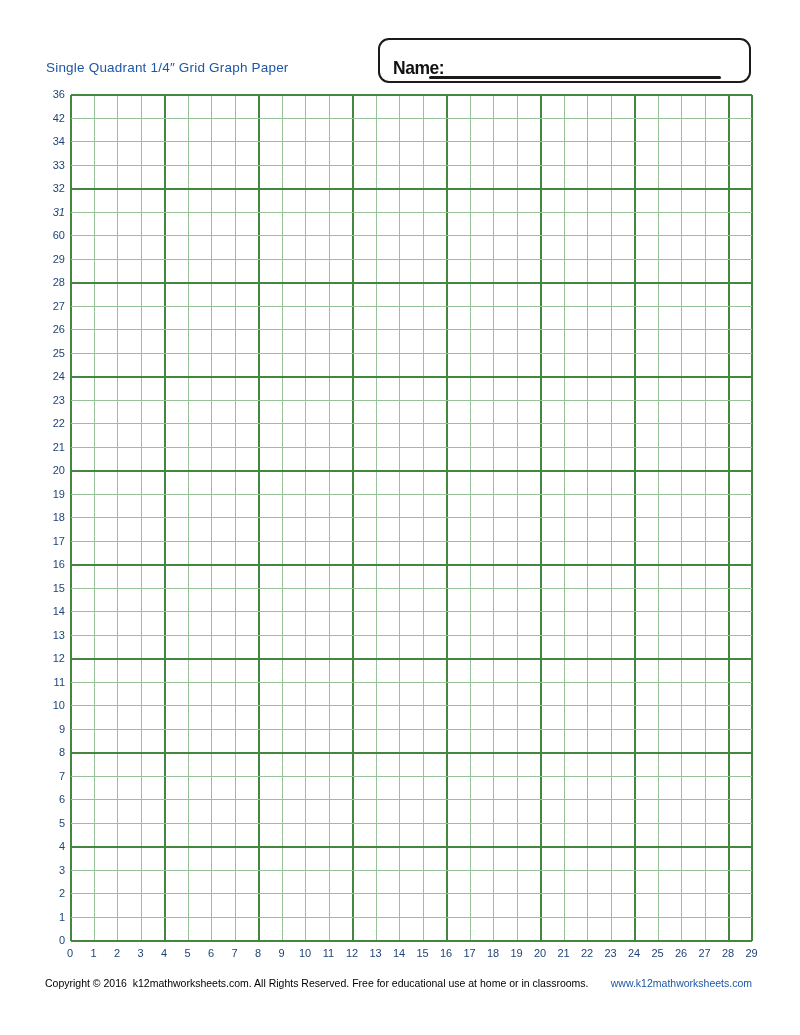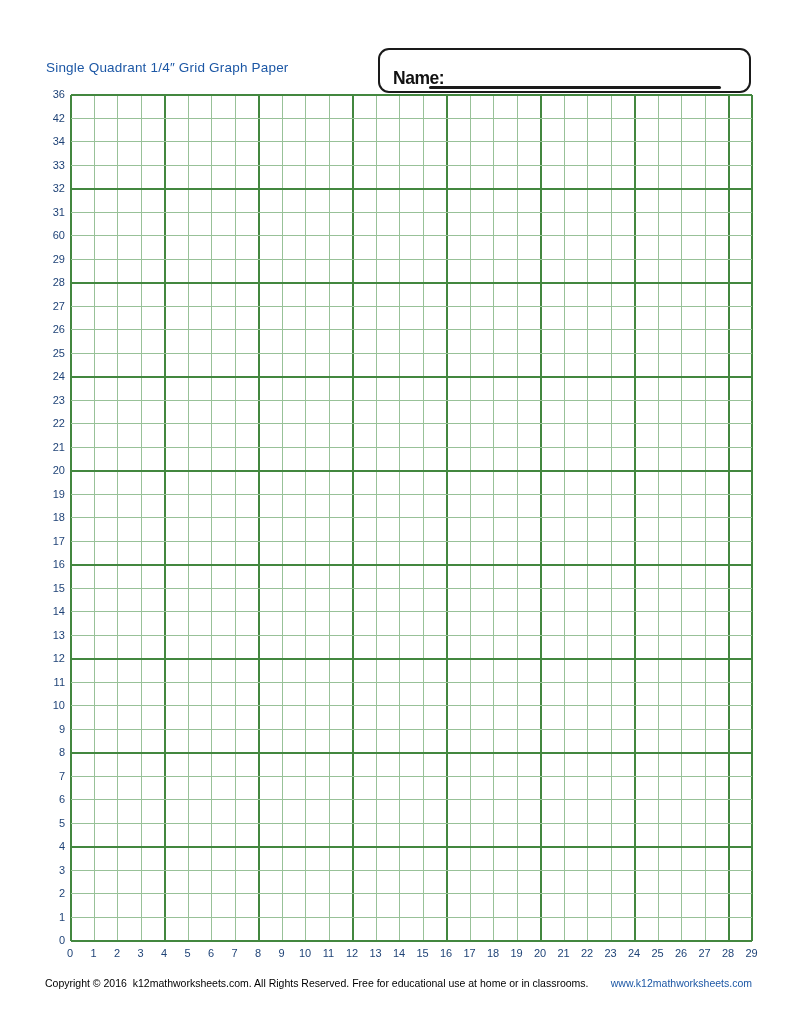--- a/index.html
+++ b/index.html
@@ -12,21 +12,20 @@
   }
   .page-title {
     position: absolute; left: 46px; top: 44px;
     font-size: 13.5px; font-weight: 500; letter-spacing: 0.2px;
   }
   .name-box {
     position: absolute; left: 378px; top: 38px;
     width: 373px; height: 45px;
     border: 2.5px solid #1a1a1a; border-radius: 11px;
     background: #ffffff;
-    margin-top: 10px;
   }
   .name-label {
     position: absolute; left: 13px; top: 17px;
     font-size: 19px; font-weight: 700; color: #111;
     letter-spacing: -0.5px;
     transform: scaleX(0.92); transform-origin: left;
   }
   .name-underline {
     position: absolute; left: 49px; top: 36px;
     width: 292px; height: 2.5px; background: #1a1a1a; border-radius: 2px;
@@ -131,21 +130,21 @@
       <line x1="1.5" y1="25" x2="683" y2="25" stroke="#98c198" stroke-width="1"></line>
       <line x1="1.5" y1="1.5" x2="683" y2="1.5" stroke="#43873f" stroke-width="2"></line>
     </svg></div>
 
 <div class="axis-layer" id="axis-layer">
     <span class="y-tick" style="top: 87px; color: rgb(31, 67, 119);">36</span>
     <span class="y-tick" style="top: 110.5px; color: rgb(31, 67, 119);">42</span>
     <span class="y-tick" style="top: 134px; color: rgb(31, 67, 119);">34</span>
     <span class="y-tick" style="top: 157.5px; color: rgb(31, 67, 119);">33</span>
     <span class="y-tick" style="top: 181px; color: rgb(31, 67, 119);">32</span>
-    <span class="y-tick" style="top: 204.5px; color: rgb(31, 67, 119);">31</span>
+    <span class="y-tick" style="top: 204.5px; color: rgb(31, 67, 119); font-style: italic;">31</span>
     <span class="y-tick" style="top: 228px; color: rgb(31, 67, 119);">60</span>
     <span class="y-tick" style="top: 251.5px; color: rgb(31, 67, 119);">29</span>
     <span class="y-tick" style="top: 275px; color: rgb(31, 67, 119);">28</span>
     <span class="y-tick" style="top: 298.5px; color: rgb(31, 67, 119);">27</span>
     <span class="y-tick" style="top: 322px; color: rgb(31, 67, 119);">26</span>
     <span class="y-tick" style="top: 345.5px; color: rgb(31, 67, 119);">25</span>
     <span class="y-tick" style="top: 369px; color: rgb(31, 67, 119);">24</span>
     <span class="y-tick" style="top: 392.5px; color: rgb(31, 67, 119);">23</span>
     <span class="y-tick" style="top: 416px; color: rgb(31, 67, 119);">22</span>
     <span class="y-tick" style="top: 439.5px; color: rgb(31, 67, 119);">21</span>

